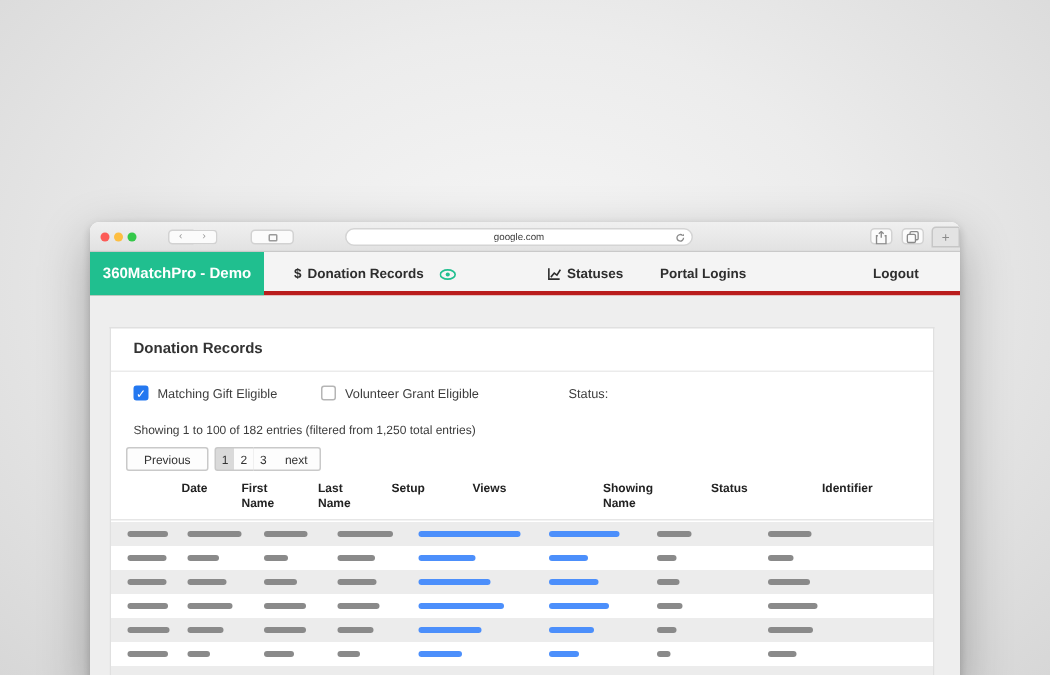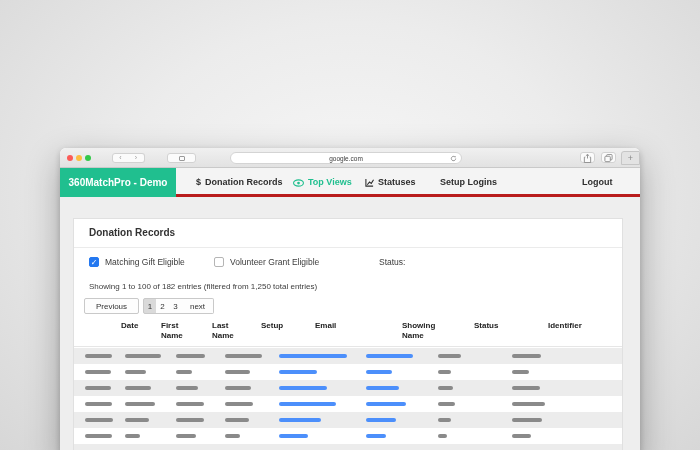--- a/index.html
+++ b/index.html
@@ -194,33 +194,32 @@
         <span class="ico dollar">$</span>
         <span>Donation Records</span>
       </div>
       <div class="nav-item ni-1 active">
         <span class="ico">
           <svg width="11" height="8" viewBox="0 0 12 8">
               <ellipse cx="6" cy="4" rx="5.4" ry="3.4" fill="none" stroke="currentColor" stroke-width="1.2"></ellipse>
               <circle cx="6" cy="4" r="1.5" fill="currentColor"></circle>
             </svg>
         </span>
-        <span>Top Views</span>
       </div>
       <div class="nav-item ni-2">
         <span class="ico">
           <svg width="9" height="9" viewBox="0 0 10 10">
               <path d="M1 1v8h8" fill="none" stroke="currentColor" stroke-width="1.2"></path>
               <path d="M2.5 7.5 5 4.5l2 1.5 2.5-4" fill="none" stroke="currentColor" stroke-width="1.2"></path>
             </svg>
         </span>
         <span>Statuses</span>
       </div>
       <div class="nav-item ni-3">
-        <span>Setup Logins</span>
+        <span>Portal Logins</span>
       </div>
       <div class="nav-item ni-4">
         <span class="ico">
           <svg width="9" height="9" viewBox="0 0 10 10">
               <path d="M5 1v8M1 5h8M2.2 2.2l5.6 5.6M7.8 2.2 2.2 7.8" stroke="currentColor" stroke-width="1.6"></path>
               <circle cx="5" cy="5" r="2.6" fill="currentColor"></circle>
               <circle cx="5" cy="5" r="1.1" fill="#f4f4f4"></circle>
             </svg>
         </span>
         <span>Setup</span>
@@ -253,21 +252,21 @@
           <span class="pgbtn pg-2 page-btn">2</span>
           <span class="pgbtn pg-3 page-btn">3</span>
           <span class="pgbtn pg-next">next</span>
         </div>
 
         <div class="thead">
           <span class="th c0">Date</span>
           <span class="th c1">First Name</span>
           <span class="th c2">Last Name</span>
           <span class="th c3">Setup</span>
-          <span class="th c4">Email</span>
+          <span class="th c4">Views</span>
           <span class="th c5">Showing Name</span>
           <span class="th c6">Status</span>
           <span class="th c7">Identifier</span>
         </div>
 
         <div class="tbody">
             <div class="trow striped">
               <span class="tcell c0">
                 <span class="bar" style="width: 27px; background: rgb(138, 138, 138);"></span>
               </span>

